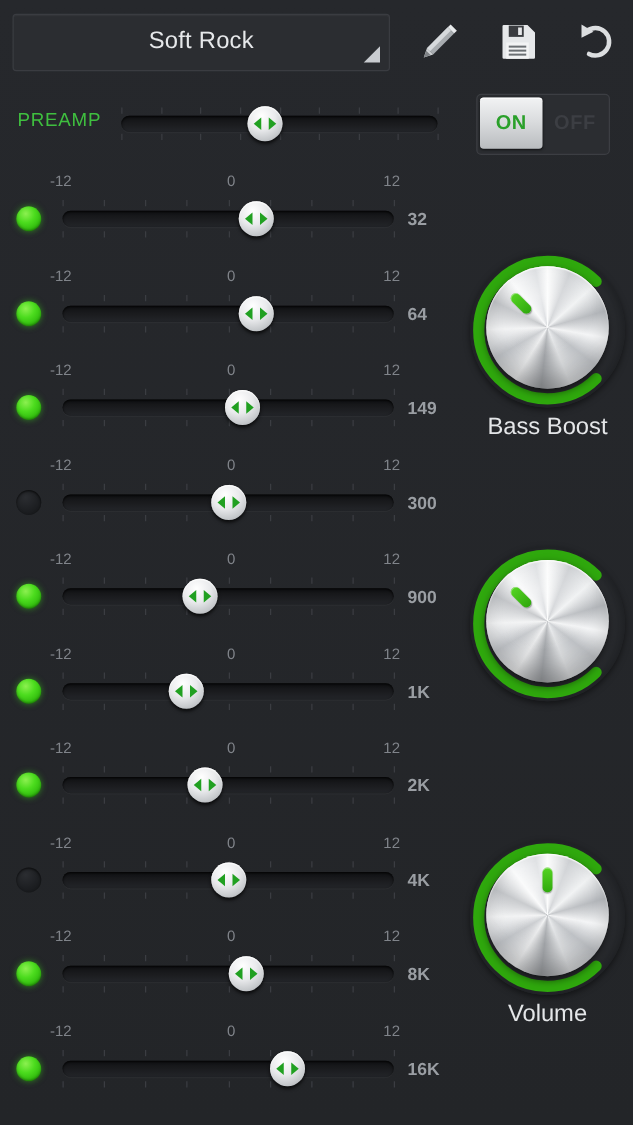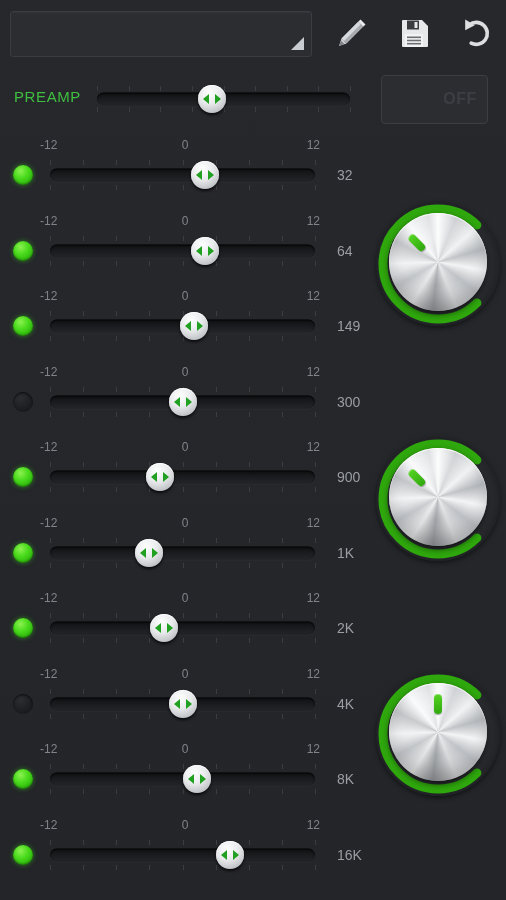--- a/index.html
+++ b/index.html
@@ -147,24 +147,25 @@
     box-shadow: inset 0 1px 2px rgba(0,0,0,0.7);
   }
 
   .slider {
     position: absolute;
     left: 50px; top: 22px;
     width: 265px; height: 34px;
   }
   .freq {
     position: absolute;
-    left: 337px; top: 31px;
+    left: 326px; top: 31px;
     width: 44px;
     font-size: 14px;
     color: #9a9ea3;
+    font-weight: bold;
   }
 
   
   .track {
     position: absolute;
     left: 0; top: 50%;
     transform: translateY(-50%);
     width: 100%; height: 13px;
     background: linear-gradient(180deg, #101113 0%, #1b1c1f 55%, #232529 100%);
     border-radius: 7px;
@@ -281,20 +282,21 @@
     font-size: 19px;
     color: #e4e6e8;
   }
 </style>
 </head>
 <body>
 
 <div id="topbar">
 
   <div id="preset-spinner">
+    <div id="preset-label">Soft Rock</div>
     <div id="preset-caret"></div>
   </div>
 
   <div class="tool-icon" id="icon-edit">
     <svg viewBox="0 0 40 40">
       <g transform="rotate(0 20 20)">
         <path d="M28.5 6.5 L33.5 11.5 L31.2 13.8 L26.2 8.8 Z" fill="#e8eaec"></path>
         <path d="M26.2 8.8 L31.2 13.8 L14.5 30.5 L9.5 25.5 Z" fill="#a8acb0"></path>
         <path d="M26.2 8.8 L28.7 11.3 L12 28 L9.5 25.5 Z" fill="#d7dadd"></path>
         <path d="M9.5 25.5 L14.5 30.5 L7 33 Z" fill="#cfd2d5"></path>
@@ -345,20 +347,21 @@
         <i class="t-up" style="left:87.5%"></i>
         <i class="t-down" style="left:87.5%"></i>
         <i class="t-up" style="left:100%"></i>
         <i class="t-down" style="left:100%"></i>
       </div>
     <div class="thumb" style="left: 45.5%;"></div>
   </div>
 </div>
 
 <div id="onoff">
+  <div id="onoff-on">ON</div>
   <div id="onoff-off">OFF</div>
 </div>
 
 <div id="bands">
     <div class="band-row">
       <div class="scale">
         <span class="s-min">-12</span>
         <span class="s-mid">0</span>
         <span class="s-max">12</span>
       </div>
@@ -692,20 +695,21 @@
     <div class="knob-group" style="top: 66px;">
       <div class="knob">
         <svg class="arc" viewBox="0 0 124 124">
           <path d="M 100.89 100.89 A 55 55 0 1 1 100.89 23.11" fill="none" stroke="#2fa80d" stroke-width="9" stroke-linecap="round"></path>
         </svg>
         <div class="cap"></div>
         <div class="pointer" style="transform:rotate(-45deg)">
           <i></i>
         </div>
       </div>
+      <div class="knob-label">Bass Boost</div>
     </div>
     <div class="knob-group" style="top: 301px;">
       <div class="knob">
         <svg class="arc" viewBox="0 0 124 124">
           <path d="M 100.89 100.89 A 55 55 0 1 1 100.89 23.11" fill="none" stroke="#2fa80d" stroke-width="9" stroke-linecap="round"></path>
         </svg>
         <div class="cap"></div>
         <div class="pointer" style="transform:rotate(-45deg)">
           <i></i>
         </div>
@@ -714,14 +718,15 @@
     <div class="knob-group" style="top: 536px;">
       <div class="knob">
         <svg class="arc" viewBox="0 0 124 124">
           <path d="M 100.89 100.89 A 55 55 0 1 1 100.89 23.11" fill="none" stroke="#2fa80d" stroke-width="9" stroke-linecap="round"></path>
         </svg>
         <div class="cap"></div>
         <div class="pointer" style="transform:rotate(0deg)">
           <i></i>
         </div>
       </div>
+      <div class="knob-label">Volume</div>
     </div>
   </div>
 
 </body></html>

